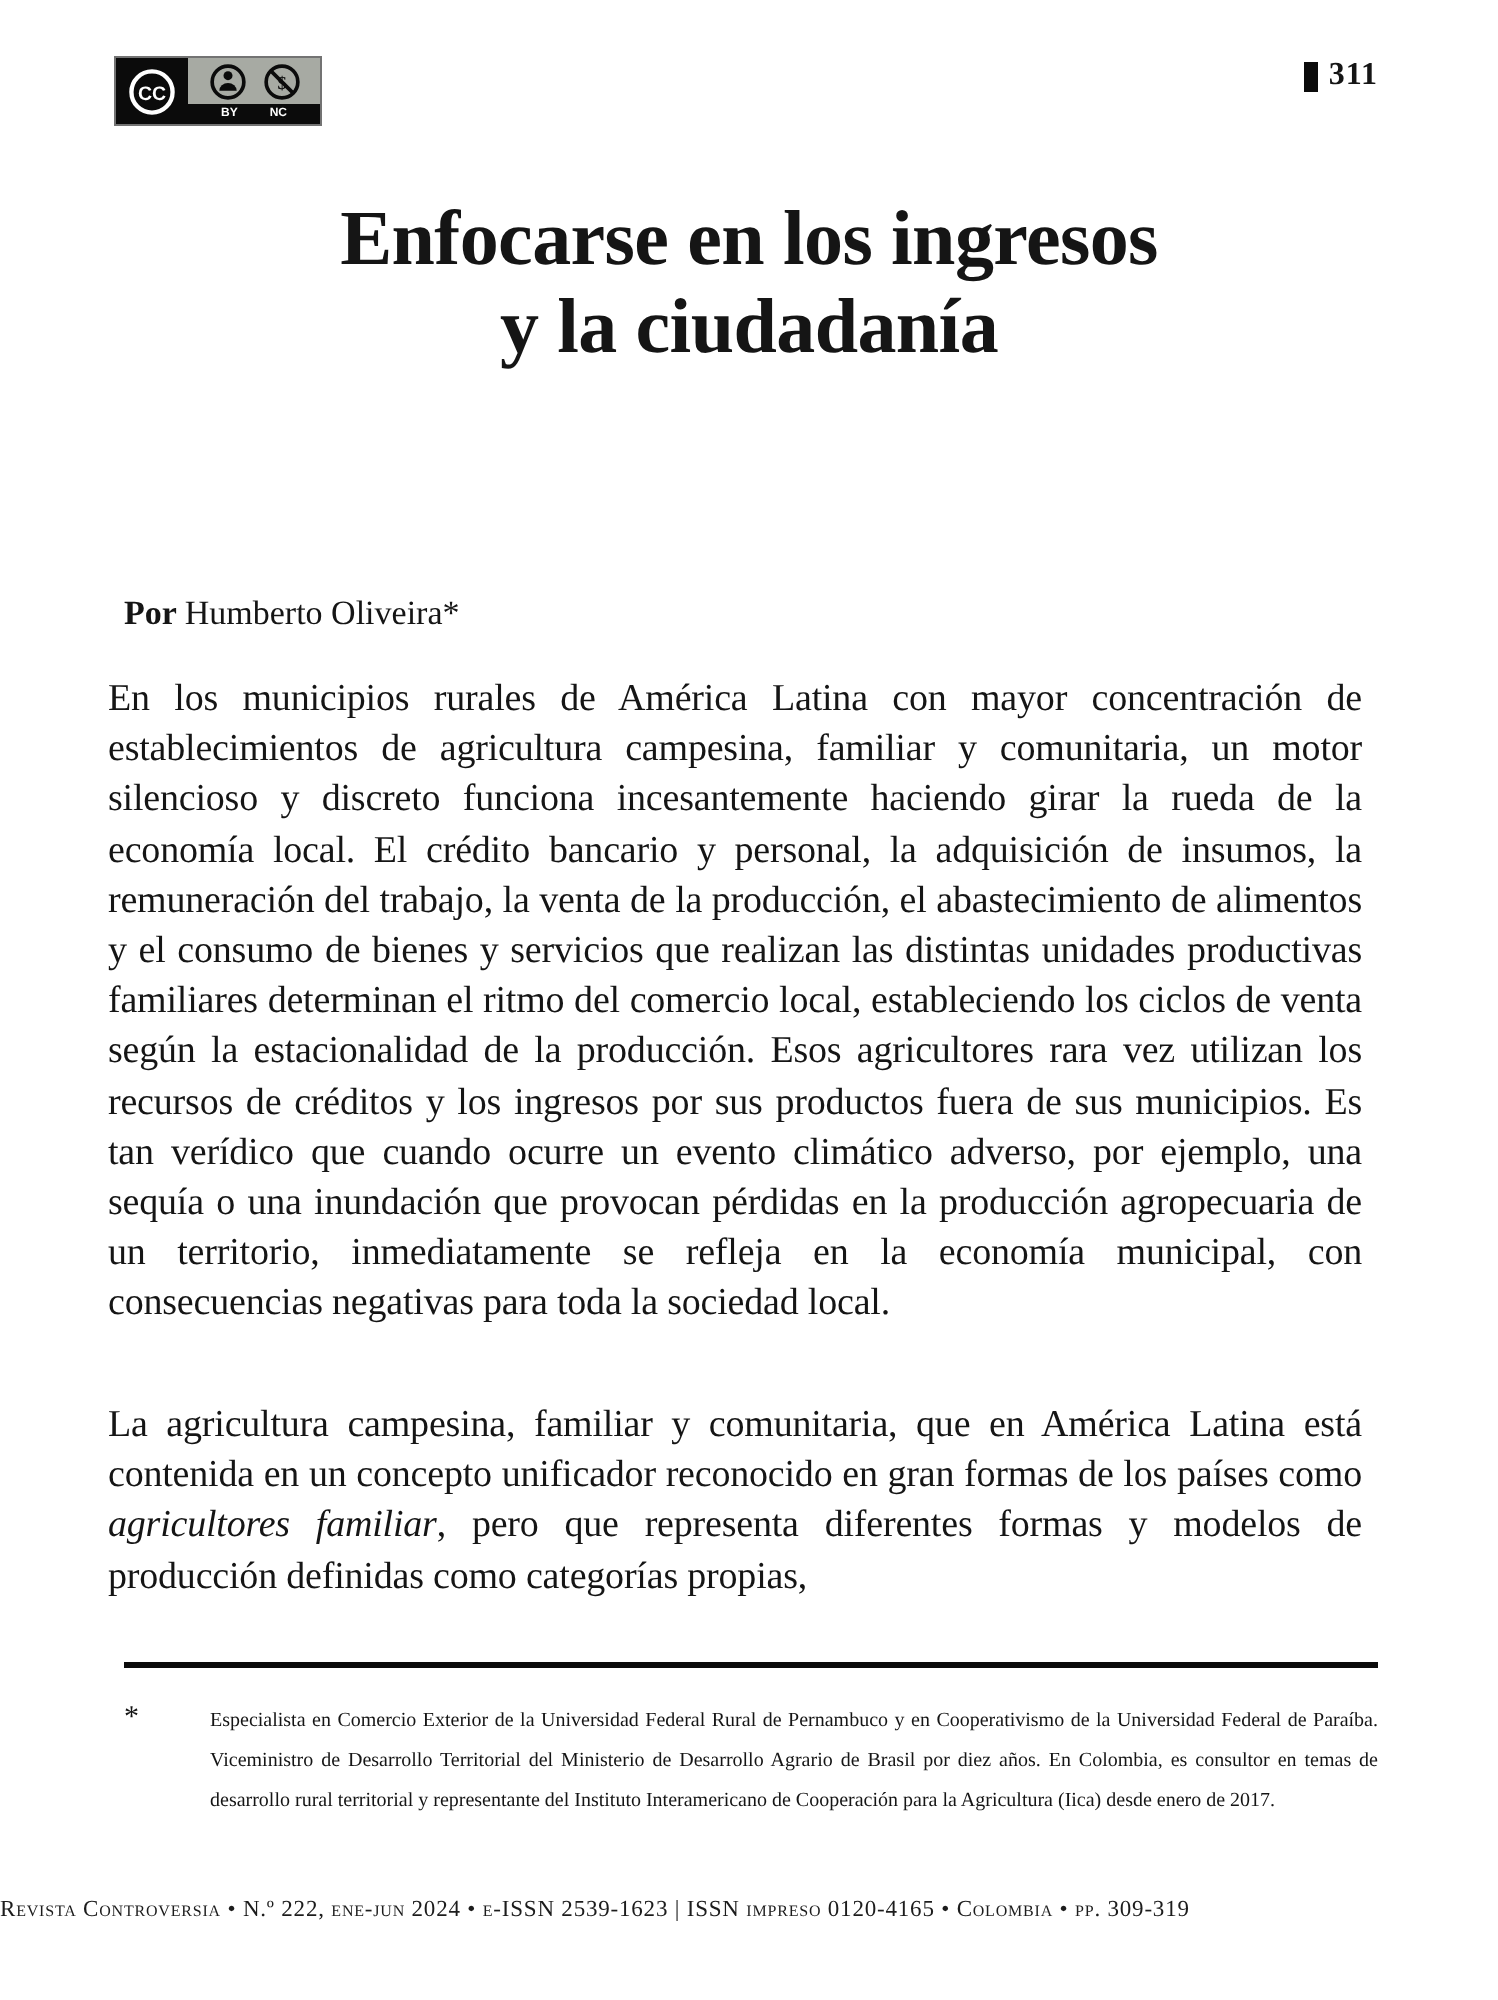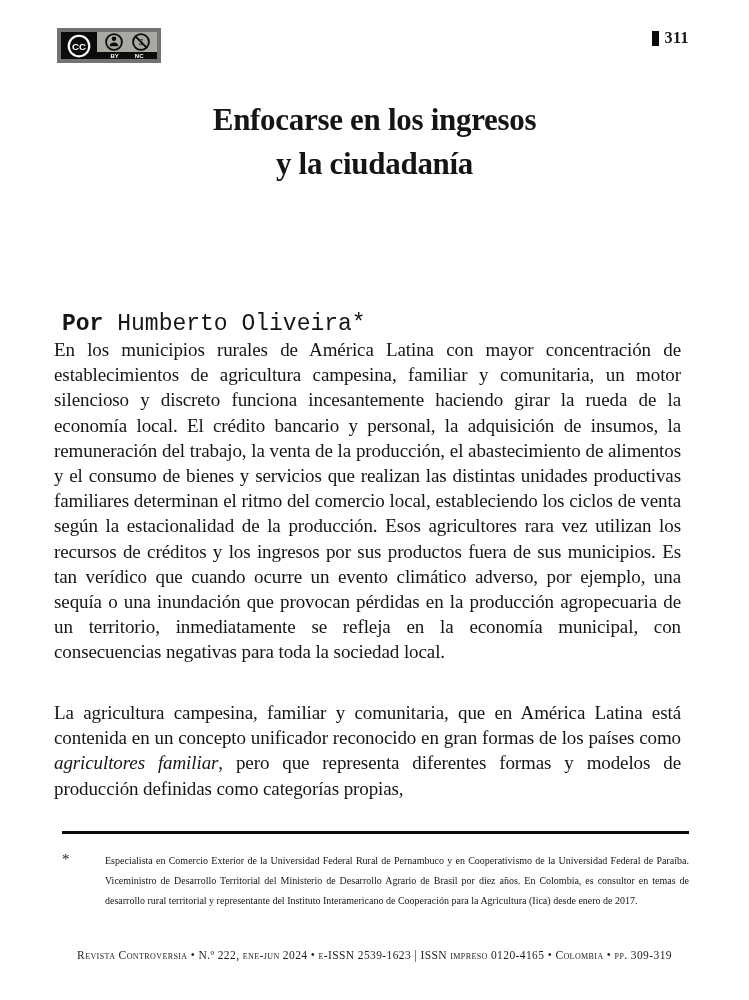--- a/index.html
+++ b/index.html
@@ -15,21 +15,21 @@
     position: relative;
     width: 749px; height: 1000px;
     background: #ffffff;
   }
 
   
   .cc-badge {
     position: absolute; left: 57px; top: 28px;
     width: 104px; height: 35px;
     display: flex;
-    border: 4px solid #737373;
+    border: 1px solid #737373;
     background: #a7aaa3;
   }
   .cc-left {
     width: 36px; height: 100%;
     background: #0b0b0b;
     display: flex; align-items: center; justify-content: center;
   }
   .cc-right {
     flex: 1;
     display: flex; flex-direction: column;
@@ -62,36 +62,35 @@
   }
   .page-num {
     font-size: 16px; font-weight: bold; letter-spacing: 0.5px;
   }
 
   
   .title {
     position: absolute; left: 0; top: 98px;
     width: 100%;
     text-align: center;
-    font-size: 31px; font-weight: bold;
+    font-size: 39px; font-weight: bold;
     line-height: 44px;
     letter-spacing: -0.3px;
     white-space: pre-line;
   }
   .subtitle {
     position: absolute; left: 40px; right: 40px; top: 213px;
     text-align: center;
     font-size: 27px; font-weight: bold;
     line-height: 37px;
     letter-spacing: -0.2px;
   }
   .byline {
-    position: absolute; left: 62px; top: 311px;
-    font-size: 23px;
-    font-family: Liberation Mono, monospace;
+    position: absolute; left: 62px; top: 297px;
+    font-size: 17px;
   }
   .byline .por { font-weight: bold; }
 
   
   .para {
     position: absolute; left: 54px; width: 627px;
     font-size: 19px;
     line-height: 25.2px;
     text-align: justify;
     letter-spacing: -0.1px;
@@ -119,21 +118,21 @@
     flex: 1;
     font-size: 10px;
     line-height: 20px;
     text-align: justify;
   }
 
   
   .footer {
     position: absolute; left: 0; top: 949px;
     width: 100%;
-    text-align: center;
+    text-align: left;
     font-size: 11.5px;
     font-variant: small-caps;
     letter-spacing: 0.4px;
     color: #1c1c1c;
   }
 </style>
 </head>
 <body>
 
 <div class="page">

